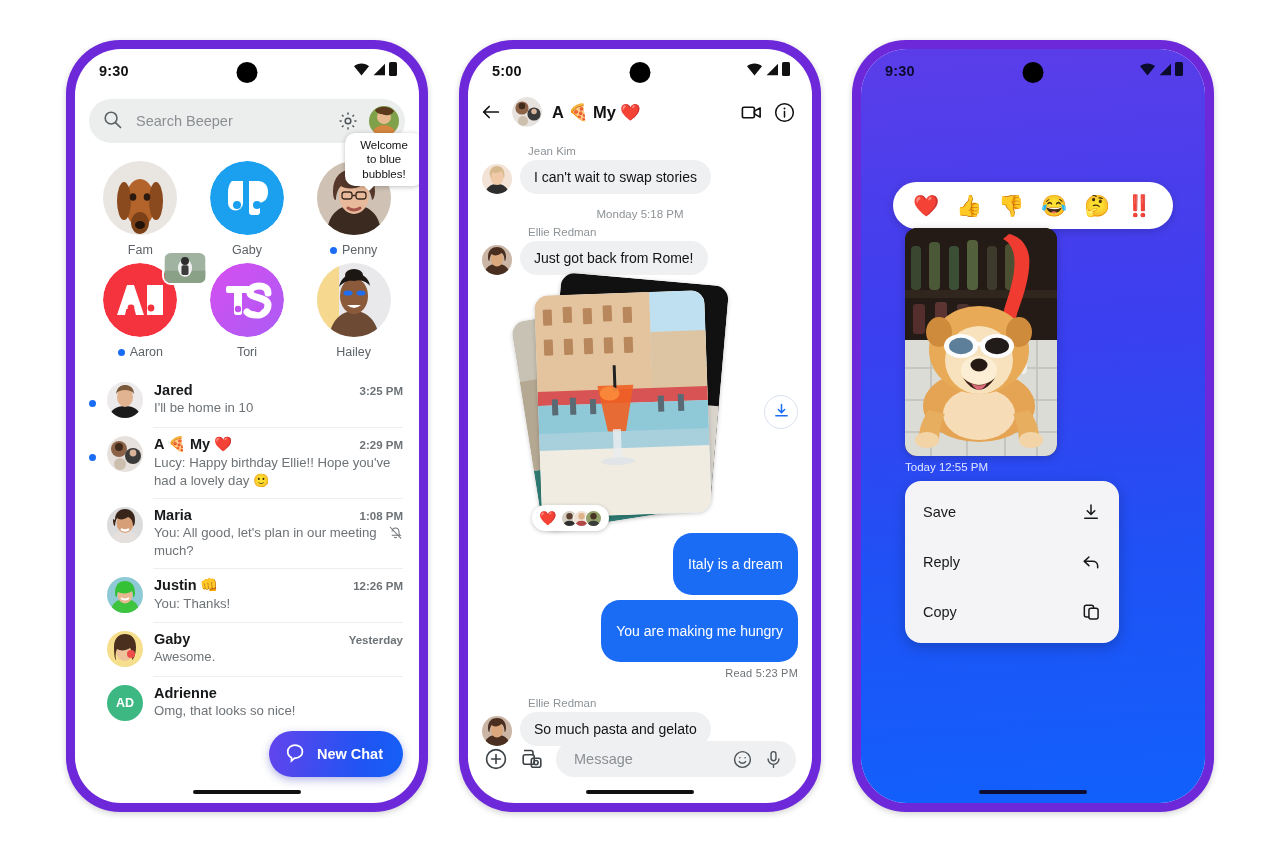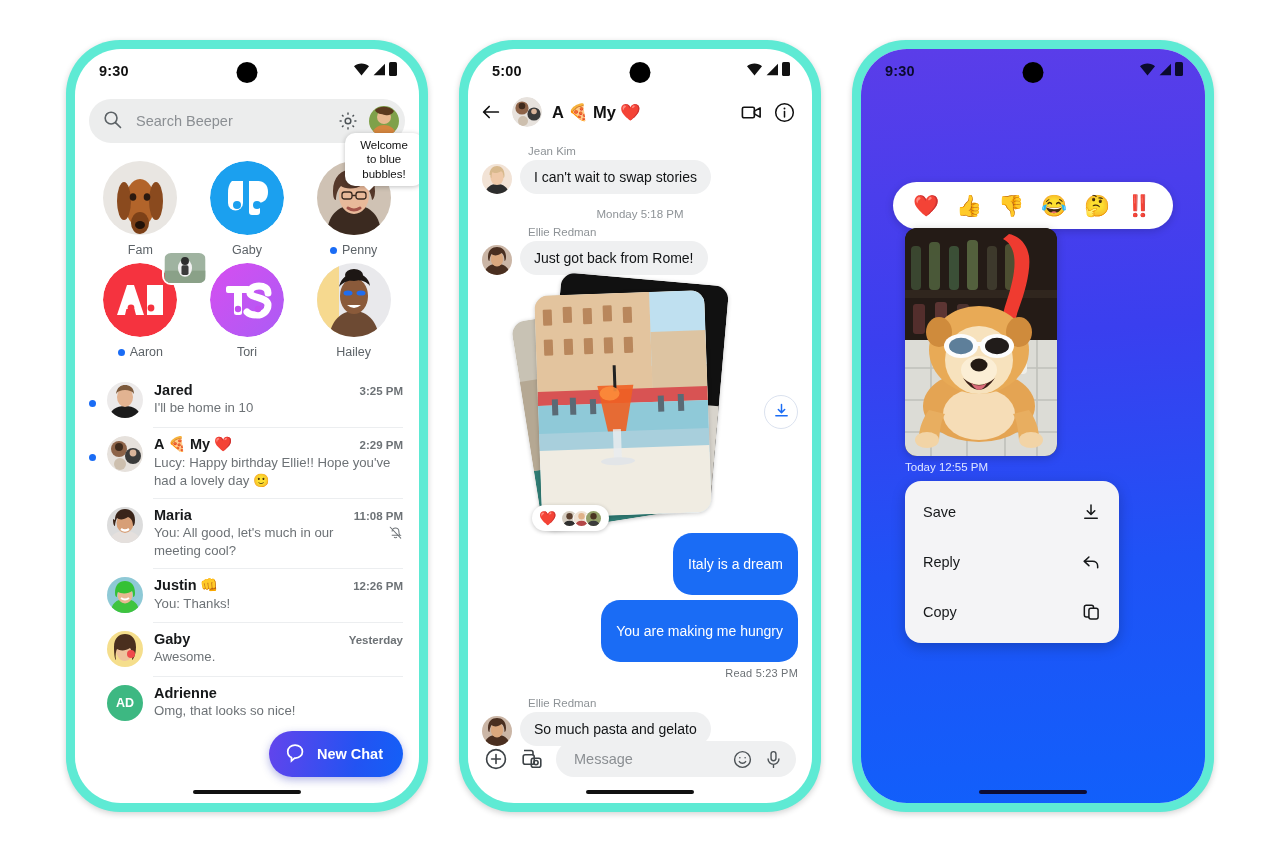--- a/index.html
+++ b/index.html
@@ -9,21 +9,21 @@
     font-family: "Liberation Sans", sans-serif;
     overflow: hidden;
   }
   .stage { position: relative; width: 1280px; height: 853px; background:#fff; }
 
   
   .phone {
     position: absolute;
     width: 362px; height: 772px;
     border-radius: 54px;
-    background: #5eead4;
+    background: #6d28d9;
     padding: 9px;
     box-shadow: 0 2px 6px rgba(0,0,0,.18);
   }
   .screen {
     position: relative;
     width: 100%; height: 100%;
     border-radius: 46px;
     overflow: hidden;
     background: #fff;
   }
@@ -415,24 +415,24 @@
                 <rect width="36" height="36" fill="#dcdcdc"></rect>
             <path d="M2 36c1-8 7-12 16-12s15 4 16 12z" fill="#e5e0dd"></path>
             <ellipse cx="18" cy="16" rx="8.5" ry="10" fill="#d79f77"></ellipse>
             <path d="M8 13c0-7 4-11 10-11s10 4 10 11c0 4-1 6-2 6 0-5-2-8-5-9-4 3-9 3-11 1-1 2-2 5-2 8-1 0-2-2-2-7z" fill="#3a251a"></path>
             <path d="M14 22q4 3 8 0" stroke="#fff" stroke-width="2.2" fill="none"></path>
           </svg>
         </span>
         <div class="chat-body">
           <div class="chat-top">
             <span class="chat-name">Maria</span>
-            <span class="chat-time">11:08 PM</span>
+            <span class="chat-time">1:08 PM</span>
           </div>
           <div class="chat-prev">
-            <span class="txt">You: All good, let's much in our meeting cool?</span>
+            <span class="txt">You: All good, let's plan in our meeting much?</span>
             <span class="mute-ic">
               <svg width="15" height="15" viewBox="0 0 20 20" fill="none" stroke="#6d7276" stroke-width="1.4">
                 <path d="M5.5 8.5a4.5 4.5 0 0 1 9 0c0 4 1.6 5.2 1.6 5.2H5"></path>
                 <path d="M8.2 16a2 2 0 0 0 3.6 0"></path>
                 <line x1="3" y1="3" x2="17" y2="17.5" stroke-linecap="round"></line>
               </svg>
             </span>
           </div>
         </div>
       </div>

